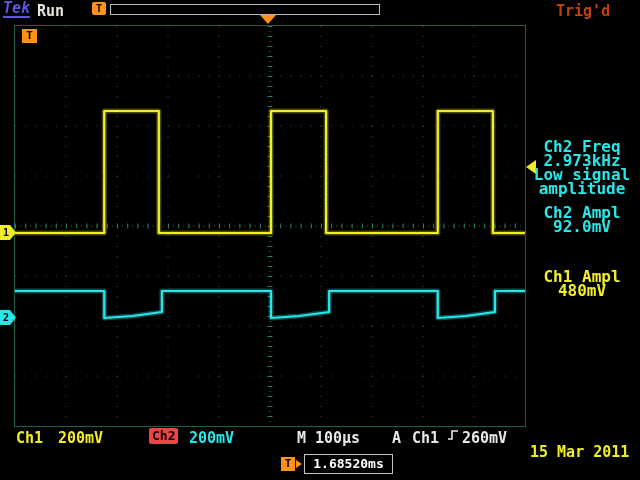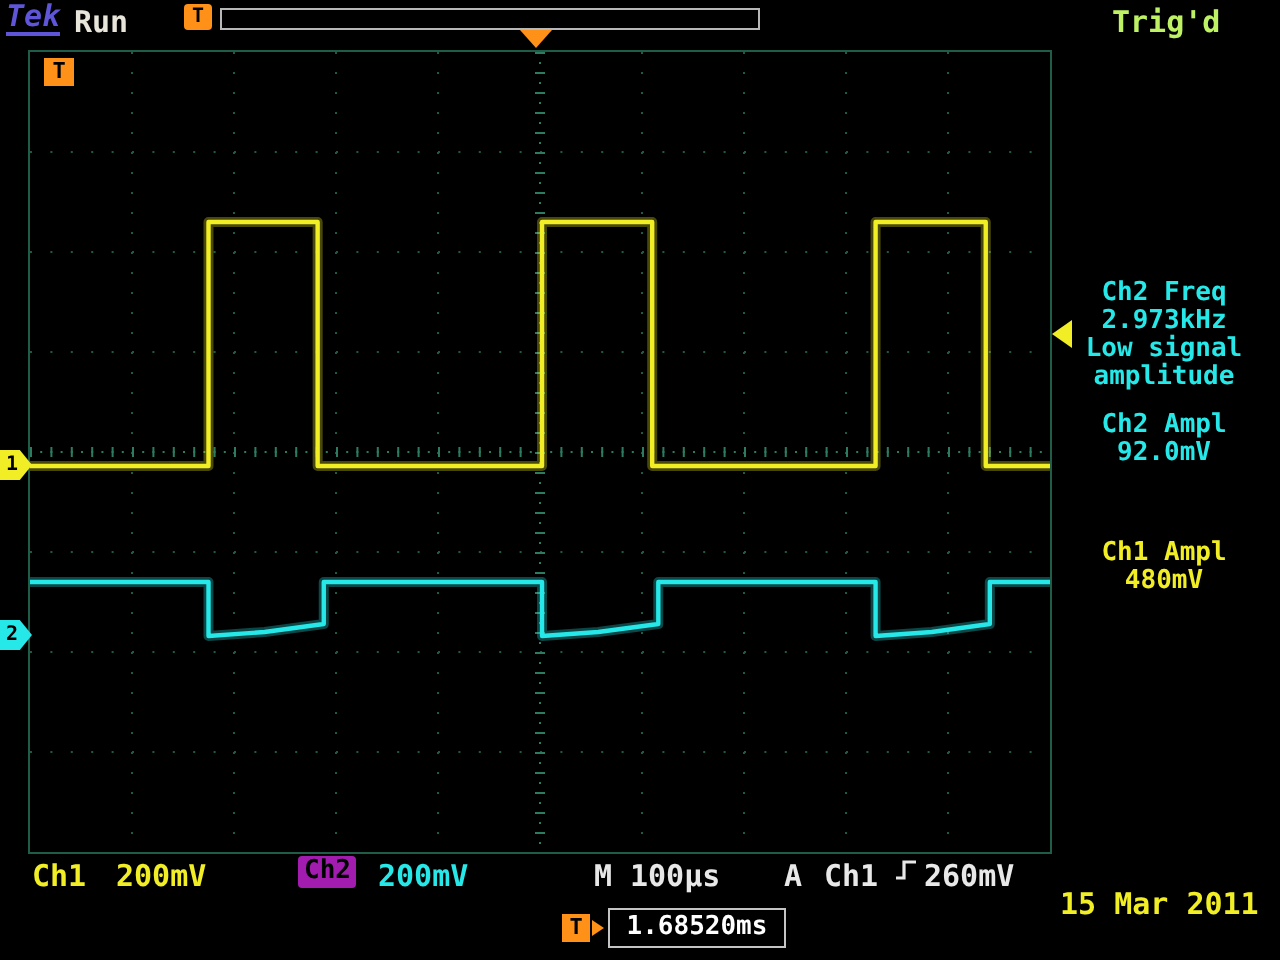--- a/index.html
+++ b/index.html
@@ -9,50 +9,50 @@
   .txt{position:absolute;font-weight:bold;font-size:15px;white-space:nowrap;}
 
   
   .brand{left:3px;top:1px;font-size:15px;font-style:italic;color:#5e55d8;border-bottom:2px solid #5e55d8;line-height:15px;}
   .run{left:37px;top:2px;color:#e8e6da;}
   .t-top-badge{left:92px;top:2px;width:14px;height:13px;background:#ff9018;color:#000;
     font-size:10px;font-weight:bold;text-align:center;line-height:13px;border-radius:2px;}
   .recordbar{left:110px;top:4px;width:268px;height:9px;border:1px solid #b8b8b8;}
   .trig-pos-arrow{left:260px;top:15px;width:0;height:0;
     border-left:8px solid transparent;border-right:8px solid transparent;border-top:9px solid #ff9018;}
-  .trigd{left:556px;top:2px;color:#bef264;}
+  .trigd{left:556px;top:2px;color:#c2410c;}
 
   
   .graticule{left:14px;top:25px;width:512px;height:402px;border:1px solid #1f5d49;box-sizing:border-box;background:#000;}
   .graticule svg{position:absolute;left:0;top:0;}
   .t-corner{position:absolute;left:7px;top:3px;width:15px;height:14px;background:#ff9018;color:#000;
     font-size:11px;font-weight:bold;text-align:center;line-height:14px;}
 
   
   .ch-marker{width:16px;height:15px;color:#000;font-size:10px;font-weight:bold;line-height:15px;padding-left:3px;
     clip-path:polygon(0 0,62% 0,100% 50%,62% 100%,0 100%);box-sizing:border-box;}
   .ch1-marker{left:0;top:225px;background:#f2ee25;}
   .ch2-marker{left:0;top:310px;background:#27e8e8;}
   .trig-level-arrow{left:526px;top:160px;width:0;height:0;
     border-top:7px solid transparent;border-bottom:7px solid transparent;border-right:10px solid #f2ee25;}
 
   
-  .meas{position:absolute;left:528px;width:108px;text-align:center;font-size:13px;font-weight:bold;line-height:14px;}
+  .meas{position:absolute;left:528px;width:108px;text-align:center;font-size:16px;font-weight:bold;line-height:14px;}
   .meas-cyan{color:#27e8e8;}
   .meas-yellow{color:#f2ee25;}
   #meas-freq{top:140px;}
   #meas-ch2{top:206px;}
   #meas-ch1{top:270px;}
 
   
   .sb{top:429px;text-align:center;}
   .yel{color:#f2ee25;}
   .cyn{color:#27e8e8;}
   .wht{color:#e8e8e8;}
-  .sb-ch2-badge{top:428px;left:149px;background:#a21caf;color:#000;padding:0 3px;border-radius:2px;height:16px;line-height:16px;}
+  .sb-ch2-badge{top:428px;left:149px;background:#ef4444;color:#000;padding:0 3px;border-radius:2px;height:16px;line-height:16px;}
   .slope-icon{position:absolute;left:447px;top:428px;}
 
   
   .delay-badge{left:281px;top:457px;width:14px;height:14px;background:#ff9018;color:#000;
     font-size:11px;font-weight:bold;text-align:center;line-height:14px;}
   .delay-arrow{left:296px;top:460px;width:0;height:0;
     border-top:4px solid transparent;border-bottom:4px solid transparent;border-left:6px solid #ff9018;}
   .delay-box{left:304px;top:454px;width:89px;height:20px;border:1px solid #c4c4c4;box-sizing:border-box;
     color:#ffffff;font-size:13px;font-weight:bold;text-align:center;line-height:18px;}
   .date{left:530px;top:443px;width:106px;text-align:left;}

